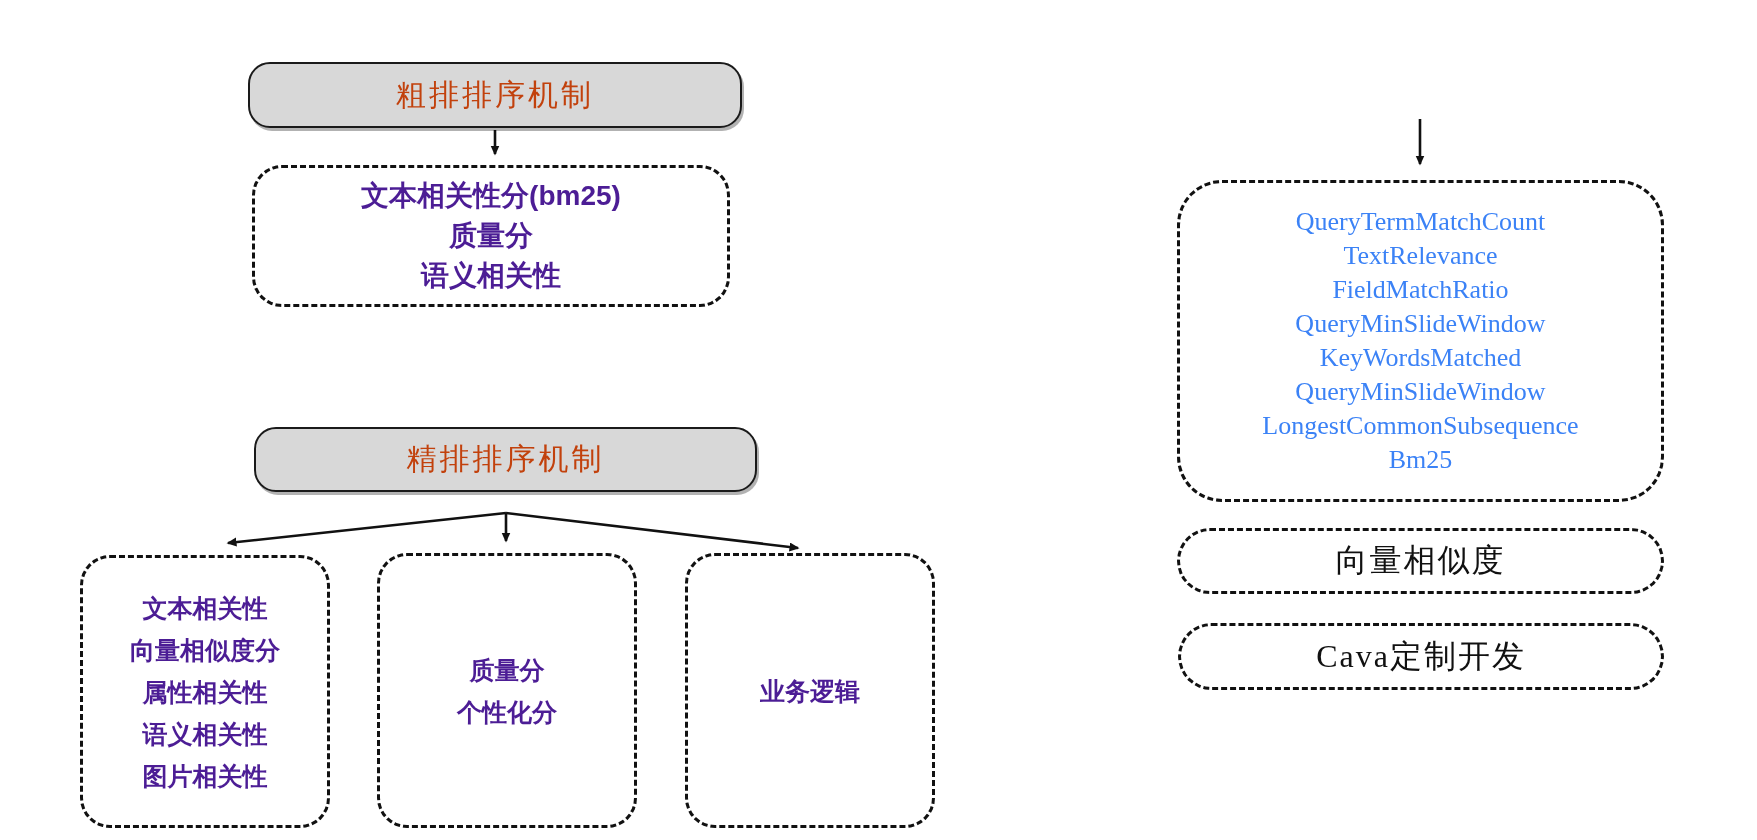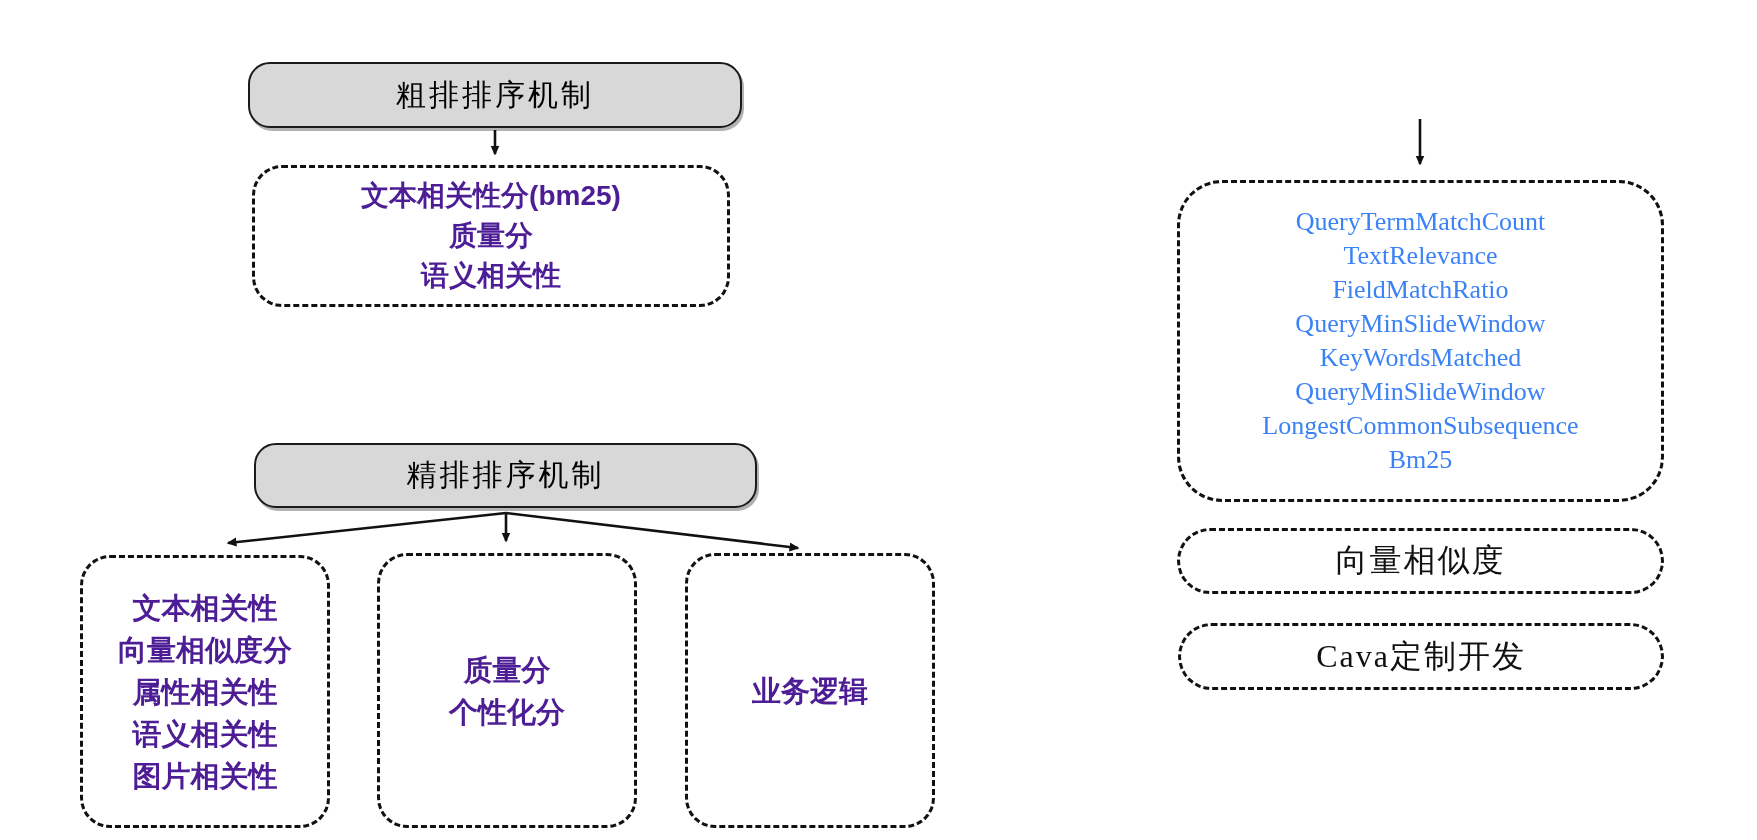--- a/index.html
+++ b/index.html
@@ -13,38 +13,38 @@
   }
   .abs{position:absolute;box-sizing:border-box;}
   
   .title-box{
     background:#d8d8d8;
     border:2.5px solid #1a1a1a;
     border-radius:22px;
     box-shadow:2px 3px 0 rgba(0,0,0,0.30);
     display:flex;align-items:center;justify-content:center;
     font-family:"Liberation Serif","DejaVu Serif",serif;
-    font-size:30px;letter-spacing:3px;color:#000000;
+    font-size:30px;letter-spacing:3px;color:#c2410c;
   }
   
   .dash-box{
     border:3px dashed #111111;
     border-radius:30px;
     background:#ffffff;
     display:flex;flex-direction:column;align-items:center;justify-content:center;
     text-align:center;
   }
   .dash-box.big-radius{border-radius:45px;}
   .dash-box.pill{border-radius:34px;}
   .cn-bold{
     font-family:"Liberation Sans","DejaVu Sans",sans-serif;
     font-weight:bold;color:#4c1d95;
   }
   .cn-bold .line{line-height:40px;font-size:28px;}
-  .cn-bold-lg .line{line-height:42px;font-size:29px;}
+  .cn-bold-lg .line{line-height:42px;font-size:25px;}
   .serif-list .line{
     font-family:"Liberation Serif","DejaVu Serif",serif;
     font-size:26px;line-height:34px;color:#3b82f6;
   }
   .serif-pill-text{
     font-family:"Liberation Serif","DejaVu Serif",serif;
     font-size:32px;letter-spacing:2px;color:#111111;
   }
   svg.connectors{position:absolute;left:0;top:0;pointer-events:none;}
 </style>
@@ -72,21 +72,21 @@
   <div class="abs title-box" style="left:248px;top:62px;width:494px;height:66px;">
     <span>粗排排序机制</span>
   </div>
 
   <div class="abs dash-box cn-bold" style="left:252px;top:165px;width:478px;height:142px;">
     <div class="line">文本相关性分(bm25)</div>
     <div class="line">质量分</div>
     <div class="line">语义相关性</div>
   </div>
 
-  <div class="abs title-box" style="left:254px;top:443px;width:503px;height:65px;">
+  <div class="abs title-box" style="left:254px;top:427px;width:503px;height:65px;">
     <span>精排排序机制</span>
   </div>
 
   <div class="abs dash-box cn-bold cn-bold-lg" style="left:80px;top:555px;width:250px;height:273px;">
     <div class="line">文本相关性</div>
     <div class="line">向量相似度分</div>
     <div class="line">属性相关性</div>
     <div class="line">语义相关性</div>
     <div class="line">图片相关性</div>
   </div>

